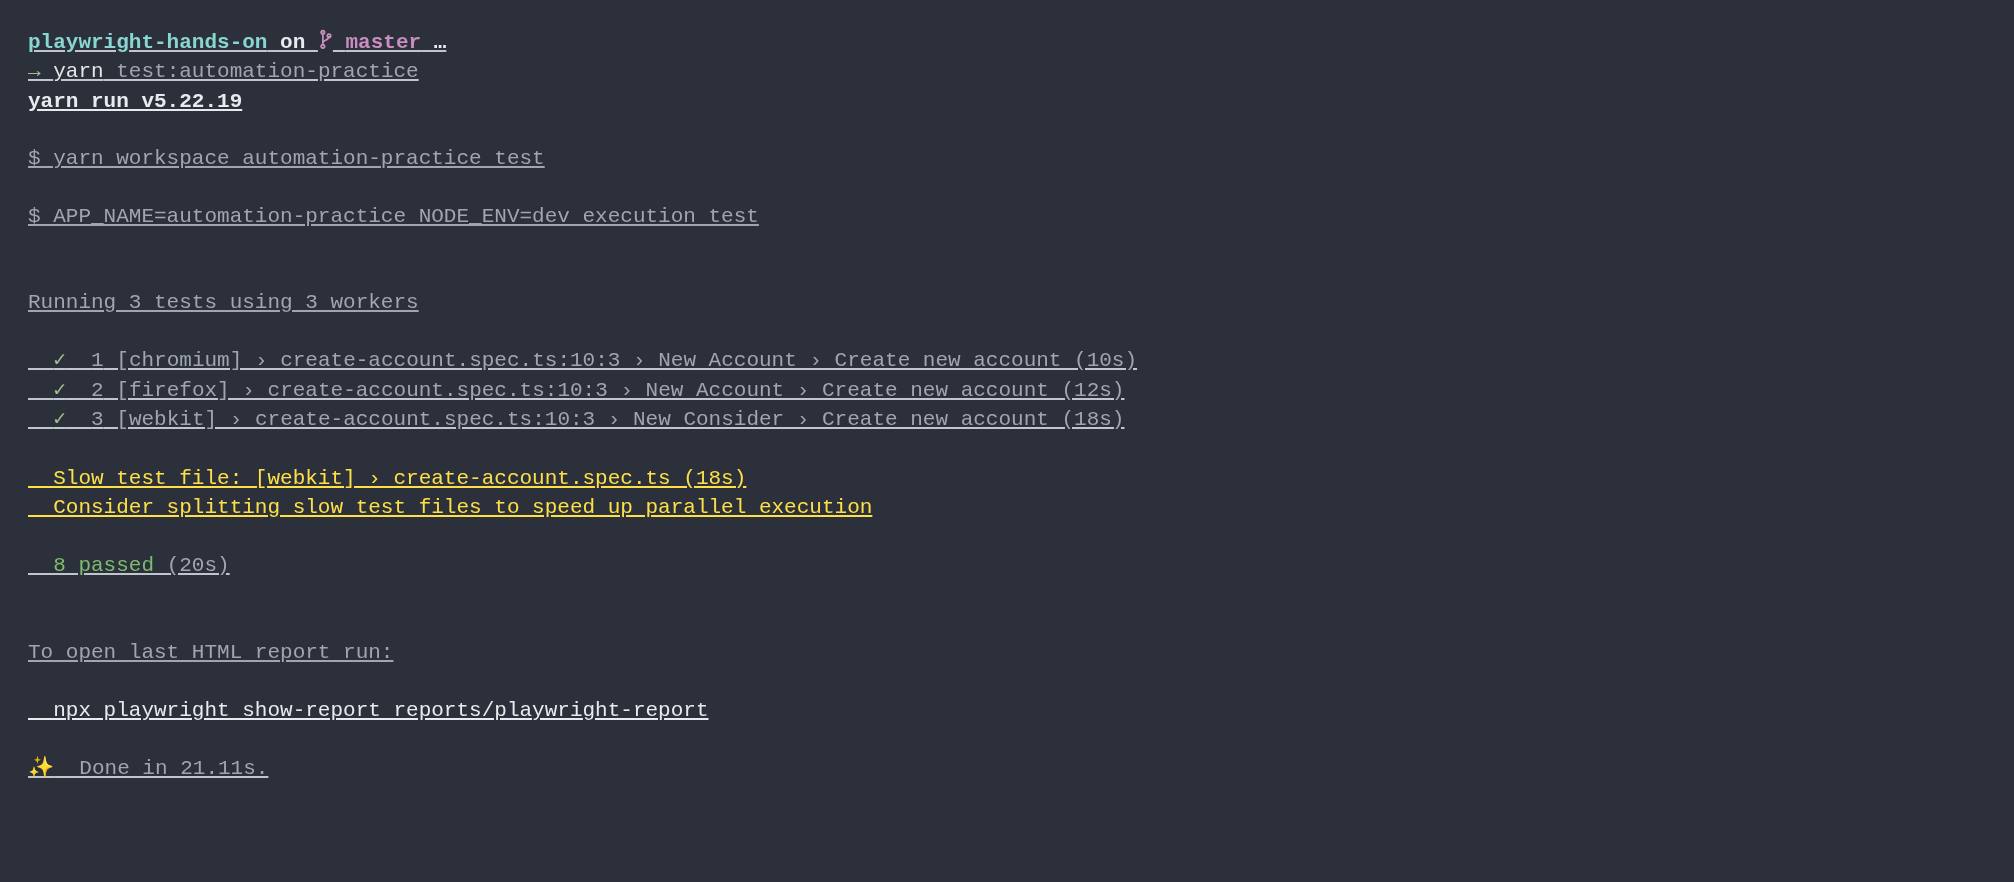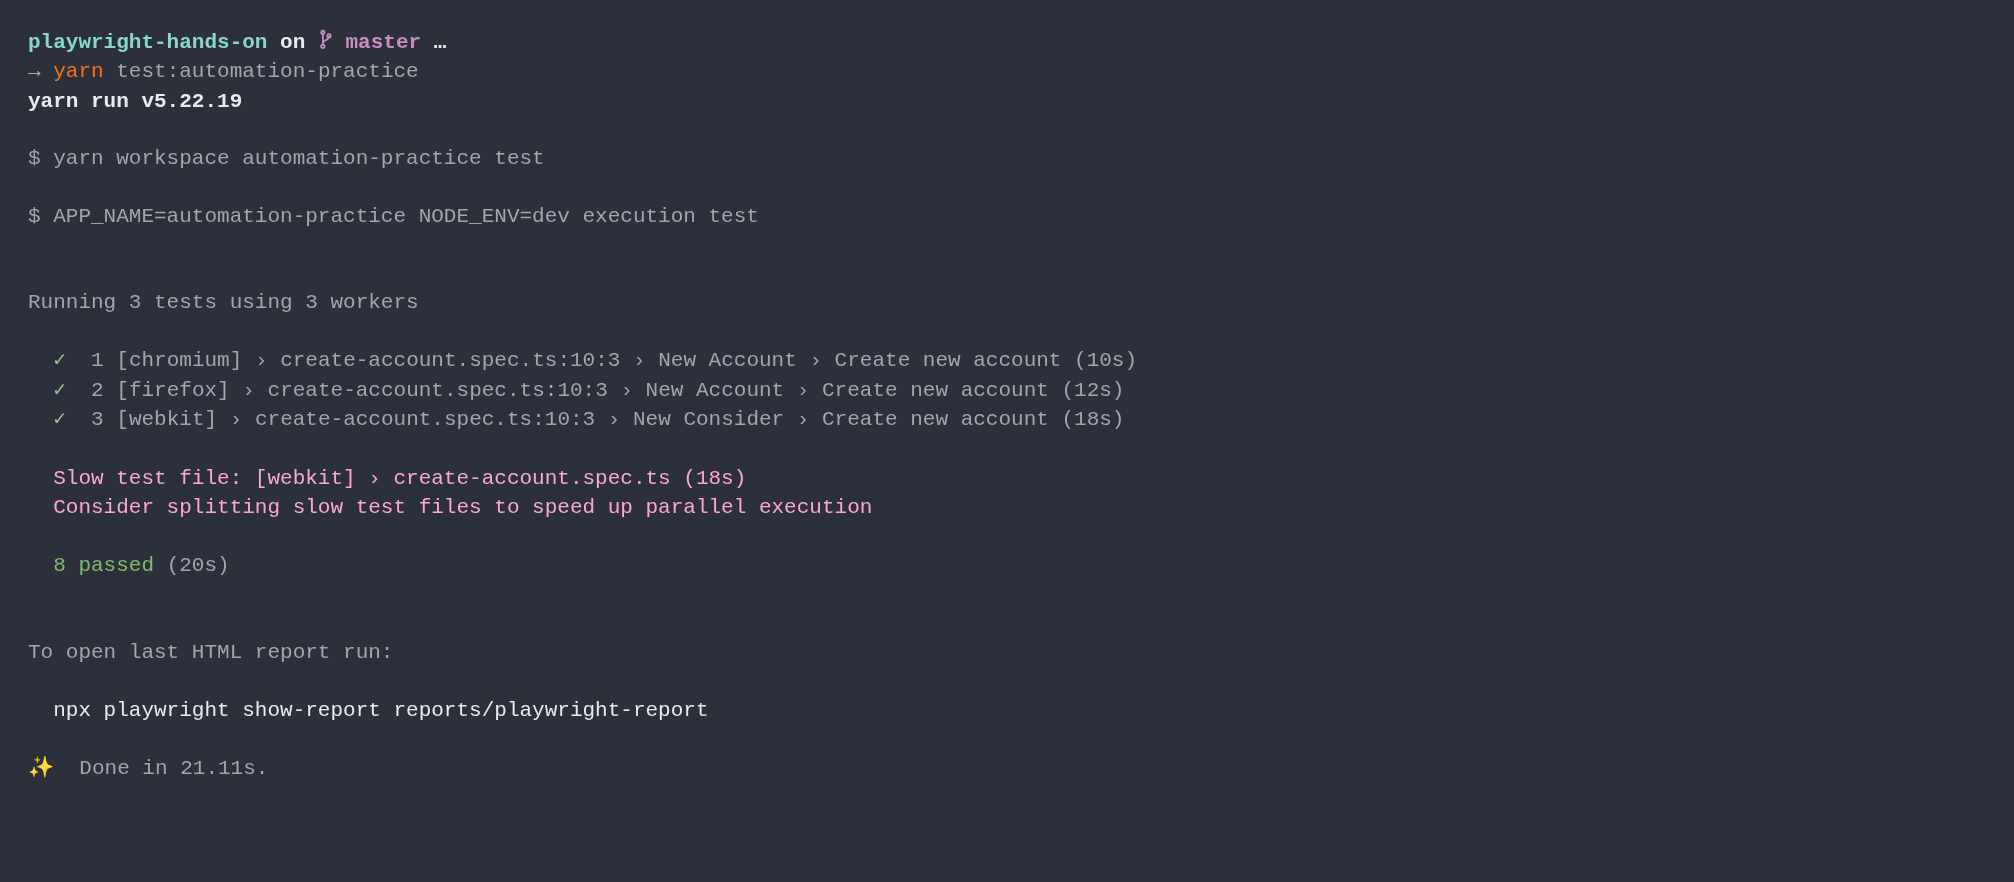--- a/index.html
+++ b/index.html
@@ -4,30 +4,30 @@
   <style>
     * { margin: 0; padding: 0; box-sizing: border-box; }
     body {
       background: #2b303b;
       font-family: 'Menlo', 'Monaco', 'Consolas', 'Courier New', monospace;
       font-size: 21px;
       line-height: 1.4;
       color: #c0c5ce;
       padding: 28px 28px;
     }
-    .line { white-space: pre; }
+    .line { white-space: pre; text-decoration: underline; }
     .cyan-bold { color: #89d5d1; font-weight: 600; }
     .white-bold { color: #e8eaed; font-weight: 600; }
     .white { color: #e8eaed; }
     .pink-bold { color: #c88ec0; font-weight: 600; }
     .green { color: #a3be8c; }
     .green-bright { color: #7fbb6e; }
     .dim { color: #a0a5ae; margin-top: 28px; }
-    .dim2 { color: #f97316; }
-    .yellow { color: #f9a8d4; }
+    .dim2 { color: #e5e5e5; }
+    .yellow { color: #fde047; }
     .branch-icon {
       display: inline-block;
       vertical-align: -1px;
     }
     .check { color: #a3be8c; }
     .sparkle { color: #ebcb8b; }
     .blank { height: 29px; }
   </style>
 </head>
 <body>

